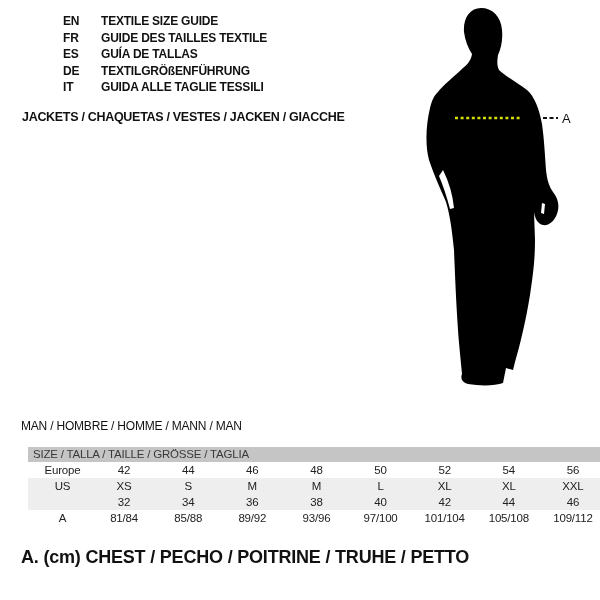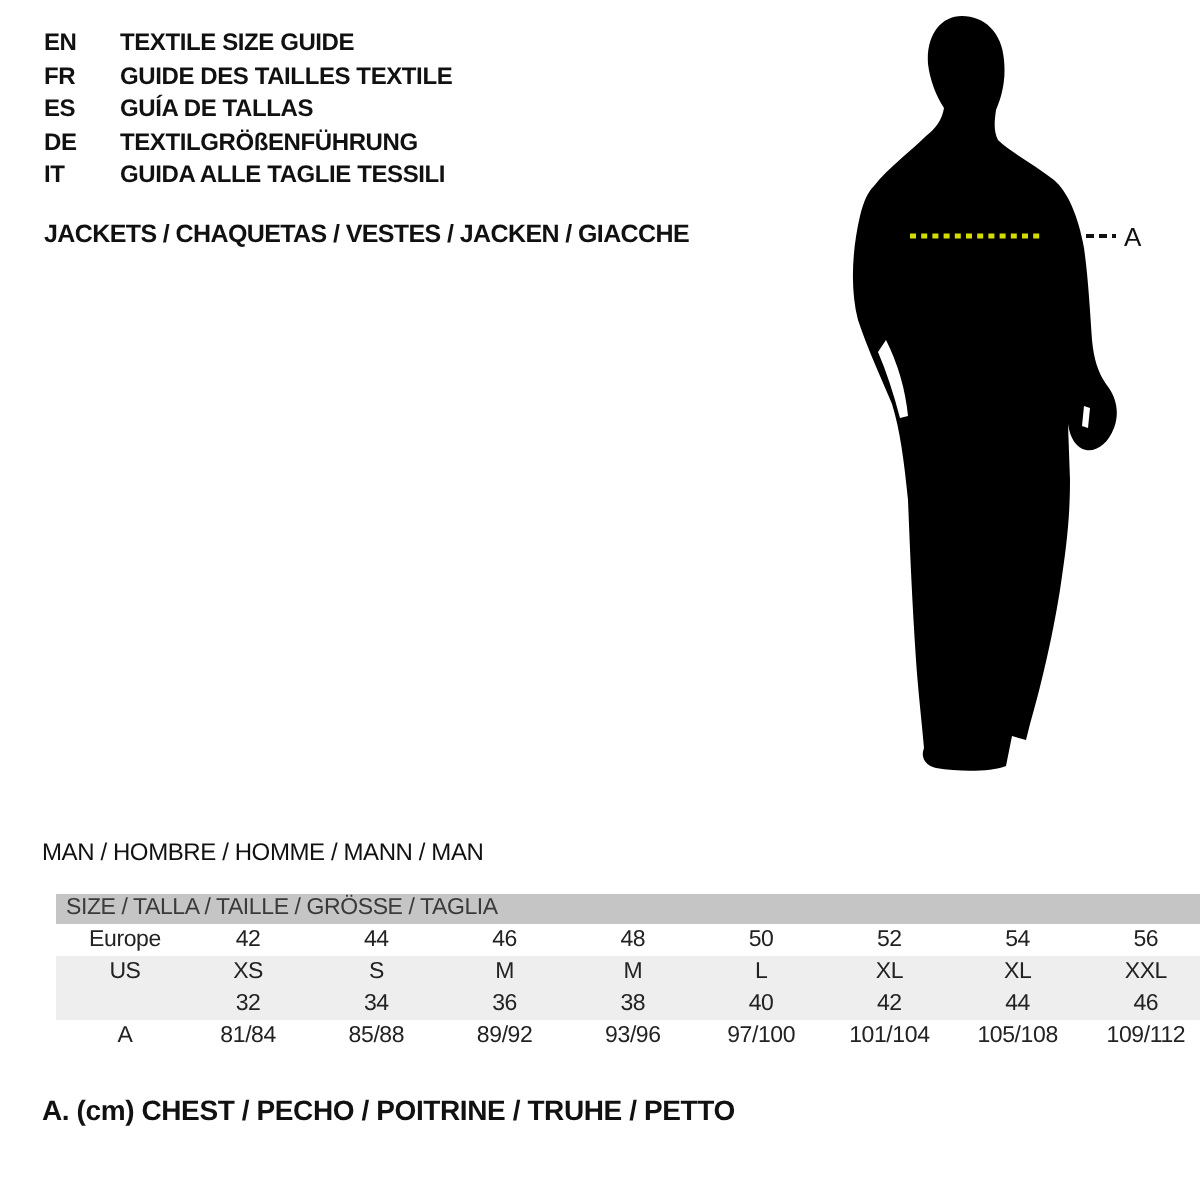--- a/index.html
+++ b/index.html
@@ -3,33 +3,33 @@
 <meta charset="utf-8">
 <style>
   html,body{margin:0;padding:0;}
   body{
     width:600px;height:600px;background:#ffffff;position:relative;overflow:hidden;
     font-family:"Liberation Sans",sans-serif;color:#111;
     -webkit-font-smoothing:antialiased;
   }
   .lang-list{position:absolute;left:22px;top:13px;}
   .lang-row{display:flex;line-height:16.6px;font-size:12px;font-weight:700;letter-spacing:-0.2px;}
-  .lang-code{width:38px;flex:0 0 38px;}
+  .lang-code{width:38px;flex:0 0 38px;margin-left:41px;}
   .categories{position:absolute;left:22px;top:108px;}
   .category-line{font-size:12.5px;font-weight:700;line-height:18px;letter-spacing:-0.3px;white-space:nowrap;}
   .figure-wrap{position:absolute;left:400px;top:0;width:200px;height:410px;}
   .figure-wrap svg{display:block;width:200px;height:410px;}
   .section-title{position:absolute;left:21px;top:419px;font-size:12px;font-weight:400;letter-spacing:-0.2px;}
   .size-table{position:absolute;left:28px;top:447px;width:577px;font-size:11.5px;letter-spacing:-0.2px;}
   .thead{height:15px;line-height:15px;padding-left:5px;color:#3a3a3a;}
   .trow{display:grid;grid-template-columns:64px repeat(8,1fr);height:16px;line-height:16px;}
   .trow.shaded{background:#eeeeee;}
   .tlabel{padding-left:5px;text-align:center;color:#222;}
   .tcell{text-align:center;color:#222;}
-  .footnote{position:absolute;left:21px;top:547px;font-size:14px;font-weight:700;letter-spacing:-0.2px;}
+  .footnote{position:absolute;left:21px;top:547px;font-size:18px;font-weight:700;letter-spacing:-0.2px;}
 </style>
 </head>
 <body>
 
 <div class="lang-list">
     <div class="lang-row">
       <span class="lang-code">EN</span>
       <span>TEXTILE SIZE GUIDE</span>
     </div>
     <div class="lang-row">

